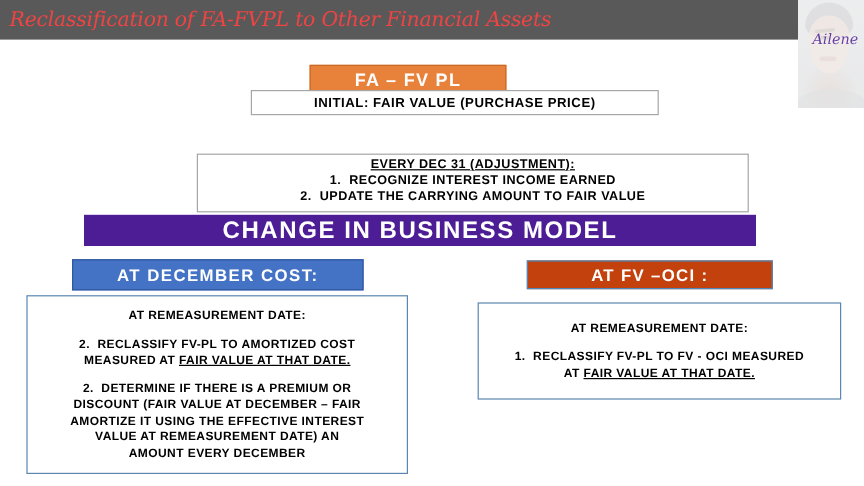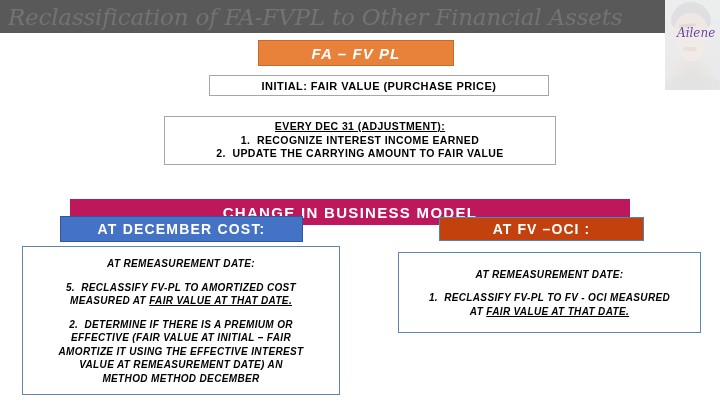--- a/index.html
+++ b/index.html
@@ -29,25 +29,25 @@
     left: 0; top: 0;
     width: 665px;
     height: 33px;
     background: #595959;
   }
   .header-title {
     position: absolute;
     left: 8px;
     top: 2px;
     width: 650px;
-    color: #737373;
+    color: #ef4444;
     font-family: "DejaVu Serif", "Liberation Serif", serif;
     font-style: italic;
     font-weight: 400;
-    font-size: 23px;
+    font-size: 17px;
     letter-spacing: -0.2px;
     white-space: nowrap;
     line-height: 30px;
   }
 
   
   .webcam {
     position: absolute;
     right: 0;
     top: 0;
@@ -153,26 +153,25 @@
     background: #ffffff;
     border: 1px solid #a6a6a6;
     color: #000000;
     font-weight: bold;
     font-size: 11px;
     letter-spacing: .45px;
     margin-left: 19px;
   }
 
   .banner-black {
-    background: #be185d;
+    background: #4c1d95;
     color: #ffffff;
     font-weight: bold;
-    font-size: 15px;
+    font-size: 20px;
     letter-spacing: 1.3px;
-    margin-top: 20px;
   }
 
   .pill-blue-dark {
     background: #4472C4;
     border: 1px solid #2f57a0;
     color: #ffffff;
     font-weight: bold;
     font-size: 14px;
     letter-spacing: 1.2px;
   }
@@ -212,26 +211,26 @@
     text-align: center;
     font-weight: bold;
     font-size: 10.5px;
     letter-spacing: .4px;
     line-height: 13.5px;
     white-space: pre-wrap;
   }
   .line.underline { text-decoration: underline; }
   .spacer { height: 10px; }
 
-  .detail-box .line { font-size: 10px; line-height: 13.5px; letter-spacing: .35px; font-style: italic; }
-
-  
-  #fa-fvpl-pill       { left: 258px; top: 40px;  width: 196px; height: 26px; font-style: italic; }
+  .detail-box .line { font-size: 10px; line-height: 13.5px; letter-spacing: .35px; }
+
+  
+  #fa-fvpl-pill       { left: 258px; top: 54px;  width: 164px; height: 26px; }
   #initial-box        { left: 190px; top: 75px;  width: 340px; height: 21px; }
-  #adjust-box         { left: 164px; top: 116px; width: 392px; height: 49px; }
+  #adjust-box         { left: 164px; top: 128px; width: 460px; height: 49px; justify-content: flex-end; }
   #change-banner      { left: 70px;  top: 179px; width: 560px; height: 26px; }
   #amortized-pill     { left: 60px;  top: 216px; width: 243px; height: 26px; }
   #fvoci-pill         { left: 439px; top: 217px; width: 205px; height: 24px; }
   #amortized-detail   { left: 22px;  top: 246px; width: 318px; height: 149px; }
   #fvoci-detail       { left: 398px; top: 252px; width: 303px; height: 81px; }
 </style>
 </head>
 <body>
 
 <div id="slide">
@@ -273,28 +272,28 @@
     <span>AT DECEMBER COST:</span>
   </div>
 
   <div class="box pill-blue-light" id="fvoci-pill">
     <span>AT FV –OCI :</span>
   </div>
 
   <div class="box detail-box" id="amortized-detail">
     <span class="line">AT REMEASUREMENT DATE:</span>
     <span class="spacer"></span>
-    <span class="line">5.  RECLASSIFY FV-PL TO AMORTIZED COST</span>
+    <span class="line">2.  RECLASSIFY FV-PL TO AMORTIZED COST</span>
     <span class="line"><span>MEASURED AT </span><span class="ul" style="text-decoration:underline">FAIR VALUE AT THAT DATE.</span></span>
     <span class="spacer"></span>
     <span class="line">2.  DETERMINE IF THERE IS A PREMIUM OR</span>
-    <span class="line">EFFECTIVE (FAIR VALUE AT INITIAL – FAIR</span>
+    <span class="line">DISCOUNT (FAIR VALUE AT DECEMBER – FAIR</span>
     <span class="line">AMORTIZE IT USING THE EFFECTIVE INTEREST</span>
     <span class="line">VALUE AT REMEASUREMENT DATE) AN</span>
-    <span class="line">METHOD METHOD DECEMBER</span>
+    <span class="line">AMOUNT EVERY DECEMBER</span>
   </div>
 
   <div class="box detail-box" id="fvoci-detail">
     <span class="line">AT REMEASUREMENT DATE:</span>
     <span class="spacer"></span>
     <span class="line">1.  RECLASSIFY FV-PL TO FV - OCI MEASURED</span>
     <span class="line"><span>AT </span><span class="ul" style="text-decoration:underline">FAIR VALUE AT THAT DATE.</span></span>
   </div>
 
 </div>

